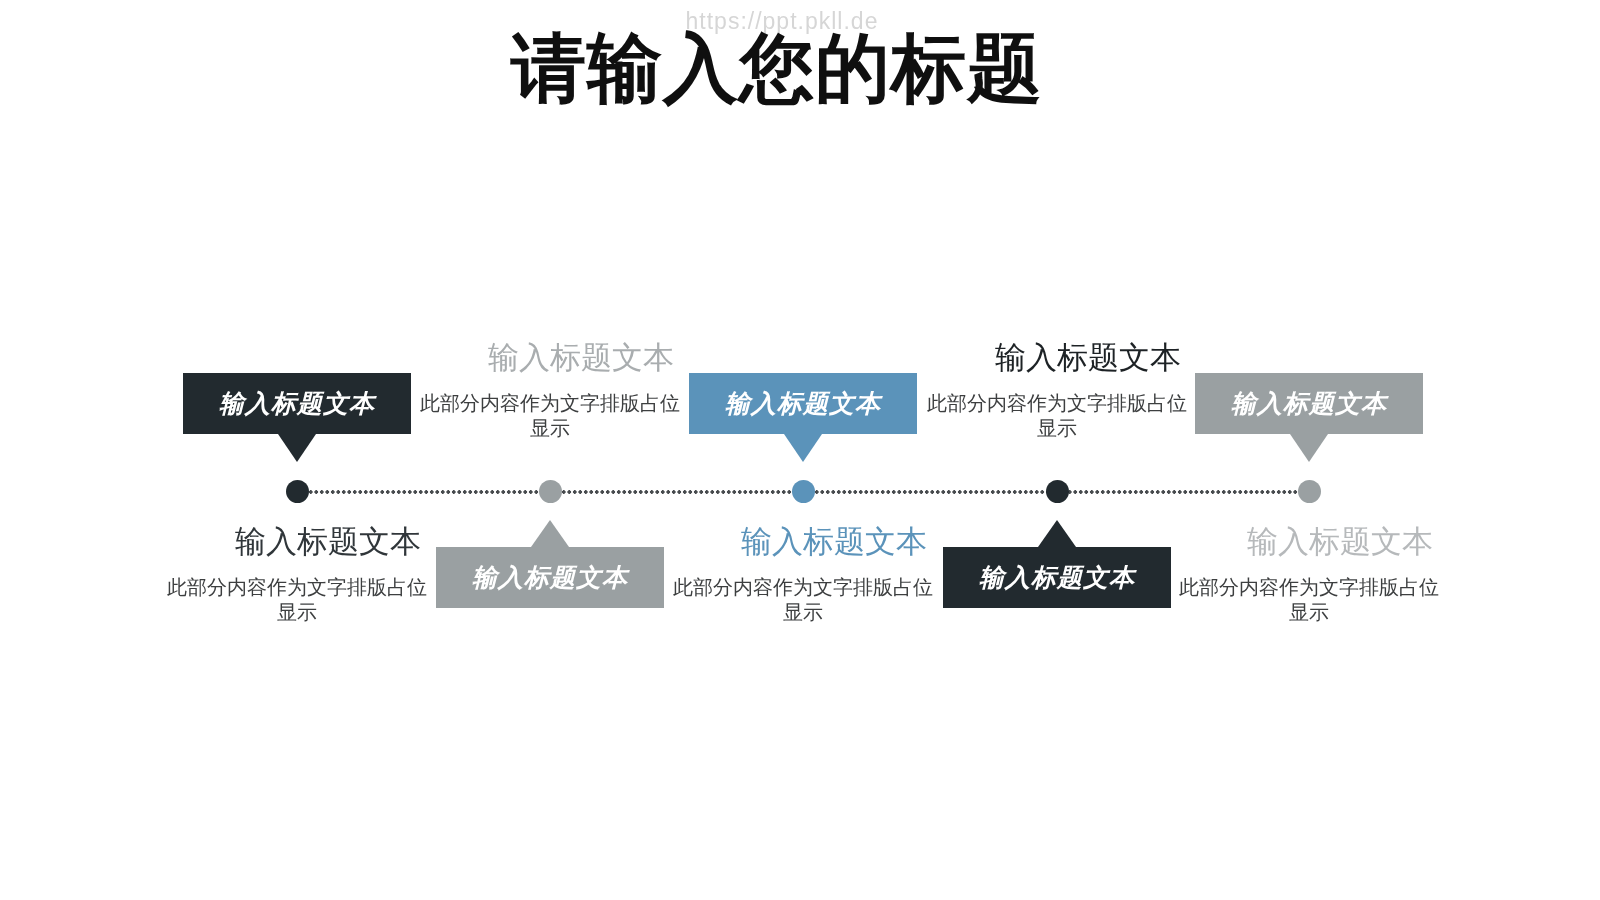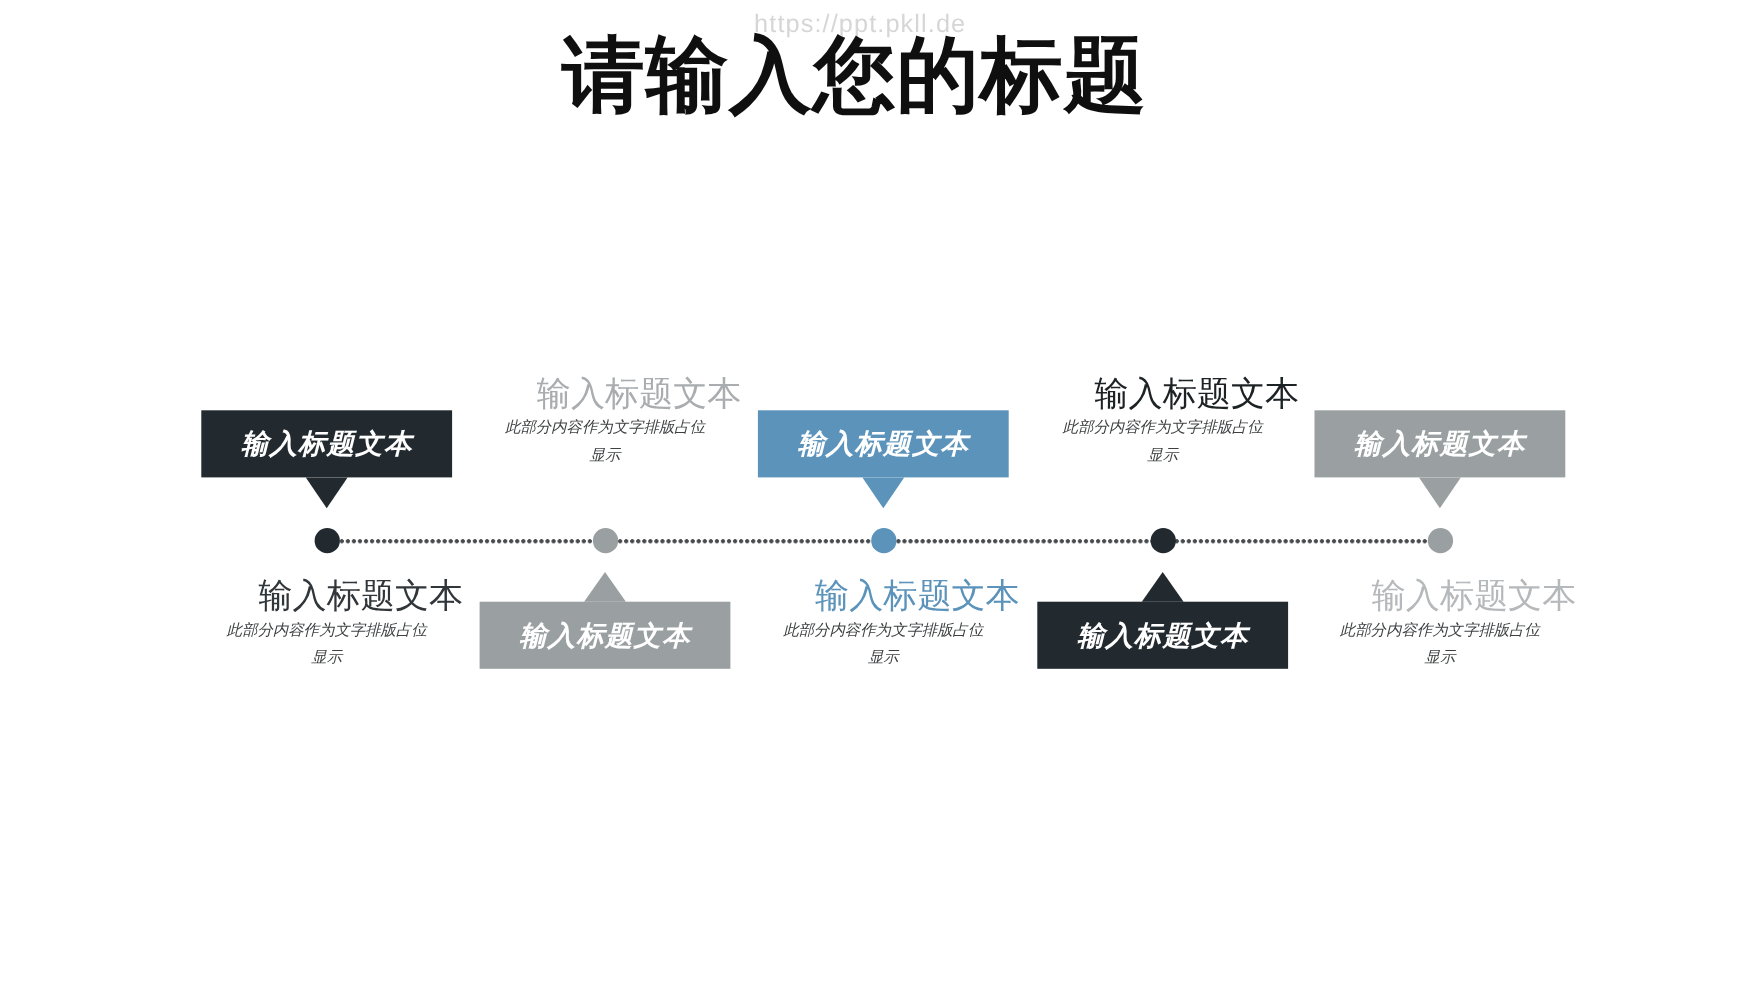--- a/index.html
+++ b/index.html
@@ -75,24 +75,23 @@
 
   
   .textgroup { position: absolute; width: 100%; text-align: center; }
   .textgroup.top { top: 340px; }
   .textgroup.bottom { top: 524px; }
   .tg-title {
     font-size: 31px; line-height: 36px; white-space: nowrap;
     position: relative; left: 31px;
   }
   .tg-desc {
-    margin-top: 0;
-    font-size: 14px; line-height: 25px;
+    margin-top: 15px;
+    font-size: 20px; line-height: 25px;
     color: var(--desc, #3d3f40);
-    font-style: italic;
   }
   .t-dark       { color: var(--title-dark, #30363a); }
   .t-black      { color: var(--title-black, #1d2225); }
   .t-gray       { color: var(--title-gray, #a9adaf); }
   .t-gray-light { color: var(--title-gray-light, #b6b9bb); }
   .t-blue       { color: var(--blue, #5b93ba); }
 </style>
 </head>
 <body>
 

